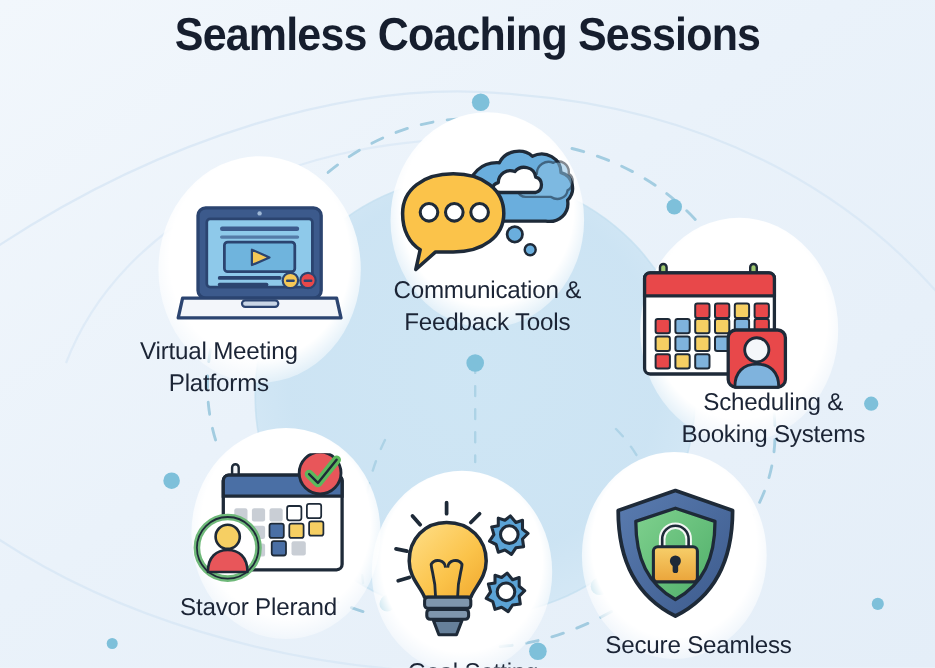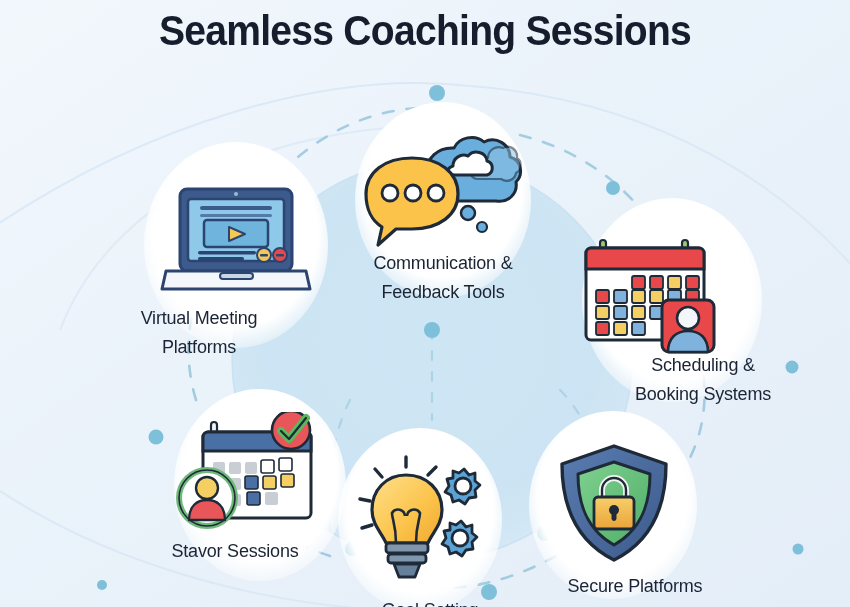--- a/index.html
+++ b/index.html
@@ -8,21 +8,21 @@
     background:#eef4fb;
     font-family:"Liberation Sans","DejaVu Sans",sans-serif;
   }
   #stage{position:absolute;inset:0;overflow:hidden;}
   #bg{position:absolute;inset:0;}
   .node{position:absolute;}
   .icon-wrap{position:absolute;}
   .label{
     position:absolute;text-align:center;
     color:#1b2435;
-    font-size:18px;line-height:29px;
+    font-size:22px;line-height:29px;
     font-weight:500;
     letter-spacing:-0.2px;
     white-space:pre-line;
   }
   #title{
     position:absolute;left:0;right:0;top:6px;
     text-align:center;
     color:#161e2e;
     font-size:42px;line-height:50px;
     font-weight:bold;
@@ -216,21 +216,21 @@
         </linearGradient>
       </defs>
       <path d="M 64 6 L 116 24 C 116 70 100 102 64 120 C 28 102 12 70 12 24 Z" fill="url(#shieldOuter)" stroke="#1e2a38" stroke-width="3.4" stroke-linejoin="round"></path>
       <path d="M 64 22 L 100 34 C 100 68 89 91 64 105 C 39 91 28 68 28 34 Z" fill="url(#shieldInner)" stroke="#1e2a38" stroke-width="3" stroke-linejoin="round"></path>
       <path d="M 52 58 v -8 a 12 12 0 0 1 24 0 v 8" fill="none" stroke="#f2f6f3" stroke-width="6" stroke-linecap="round"></path>
       <path d="M 52 58 v -8 a 12 12 0 0 1 24 0 v 8" fill="none" stroke="#1e2a38" stroke-width="2.4"></path>
       <rect x="44" y="57" width="40" height="32" rx="4" fill="url(#lockBody)" stroke="#1e2a38" stroke-width="2.8"></rect>
       <circle cx="64" cy="70" r="5" fill="#1e2a38"></circle>
       <rect x="61.5" y="70" width="5" height="11" rx="2.4" fill="#1e2a38"></rect>
     </svg>
-    <div class="label" style="left:510px;top:572px;width:250px;">Secure Platforms</div>
+    <div class="label" style="left:510px;top:572px;width:250px;">Secure Seamless</div>
   </div>
 
   <div class="node">
     <svg class="icon-wrap" style="left:358px;top:455px;" width="135" height="140" viewBox="0 0 135 140">
       <defs>
         <linearGradient id="bulbGrad" x1="0" y1="0" x2="1" y2="1">
           <stop offset="0%" stop-color="#ffe08a"></stop>
             <stop offset="60%" stop-color="#fbc34a"></stop>
           <stop offset="100%" stop-color="#f0a82e"></stop>
         </linearGradient>
@@ -288,16 +288,16 @@
         <path d="M 106 19 L 114 27 L 131 6" fill="none" stroke="#5cb85c" stroke-width="8" stroke-linecap="round" stroke-linejoin="round"></path>
         <path d="M 106 19 L 114 27 L 131 6" fill="none" stroke="#1e2a38" stroke-width="2.2" stroke-linecap="round" stroke-linejoin="round"></path>
       </g>
       <g>
         <circle cx="32" cy="86" r="28" fill="#ffffff" stroke="#6fb97a" stroke-width="6"></circle>
         <circle cx="32" cy="86" r="28" fill="none" stroke="#1e2a38" stroke-width="1.6"></circle>
         <circle cx="32" cy="76" r="11" fill="#f6cf63" stroke="#1e2a38" stroke-width="2.4"></circle>
         <path d="M 14 108 C 14 94 22 88 32 88 C 42 88 50 94 50 108 Z" fill="#e8565a" stroke="#1e2a38" stroke-width="2.4" stroke-linejoin="round"></path>
       </g>
     </svg>
-    <div class="label" style="left:110px;top:537px;width:250px;">Stavor Sessions</div>
+    <div class="label" style="left:110px;top:537px;width:250px;">Stavor Plerand</div>
   </div>
 
 </div>
 
 </body></html>

